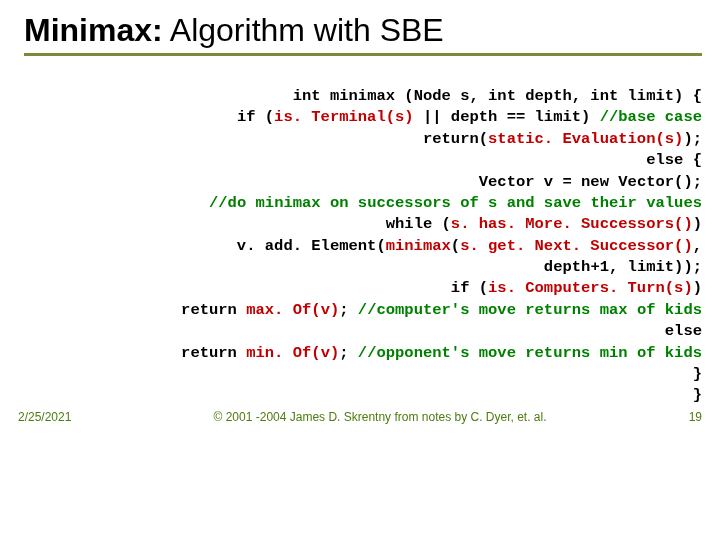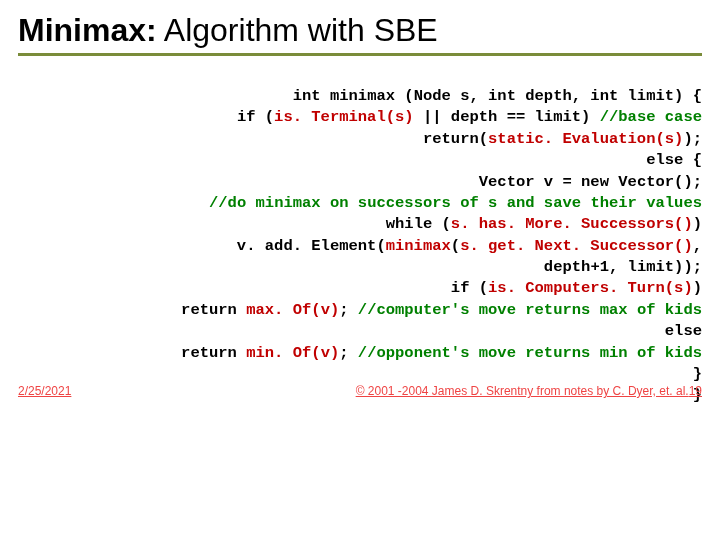--- a/index.html
+++ b/index.html
@@ -8,21 +8,21 @@
     width: 720px;
     height: 540px;
     font-family: Arial, sans-serif;
     background: #fff;
     position: relative;
     box-sizing: border-box;
   }
   .slide {
     width: 720px;
     height: 428px;
-    padding: 12px 18px 0 18px;
+    padding: 12px 18px 0 24px;
     box-sizing: border-box;
     position: relative;
   }
   .title {
     font-size: 32px;
     color: #000;
     margin: 0 0 4px 0;
     font-weight: normal;
   }
   .title .bold {
@@ -39,33 +39,32 @@
     font-size: 15.5px;
     line-height: 1.38;
     white-space: pre;
     color: #000;
     text-align: right;
   }
   .code .g { color: #008000; }
   .code .r { color: #c00000; }
   .footer {
     position: absolute;
-    bottom: 30px;
+    bottom: 4px;
     left: 0;
     width: 720px;
     box-sizing: border-box;
     padding: 0 18px;
     font-size: 12px;
-    color: #ef4444;
+    color: #4d7c0f;
     display: flex;
     align-items: flex-end;
-    text-decoration: underline;
   }
   .footer .date { flex: 0 0 auto; }
-  .footer .center { flex: 1 1 auto; text-align: right; }
+  .footer .center { flex: 1 1 auto; text-align: center; }
   .footer .page { flex: 0 0 auto; font-size: 12px; }
 </style>
 </head>
 <body>
 
 <div class="slide">
 
   <h1 class="title"><span class="bold">Minimax:</span><span> Algorithm with SBE</span></h1>
   <hr class="title-rule">
 

